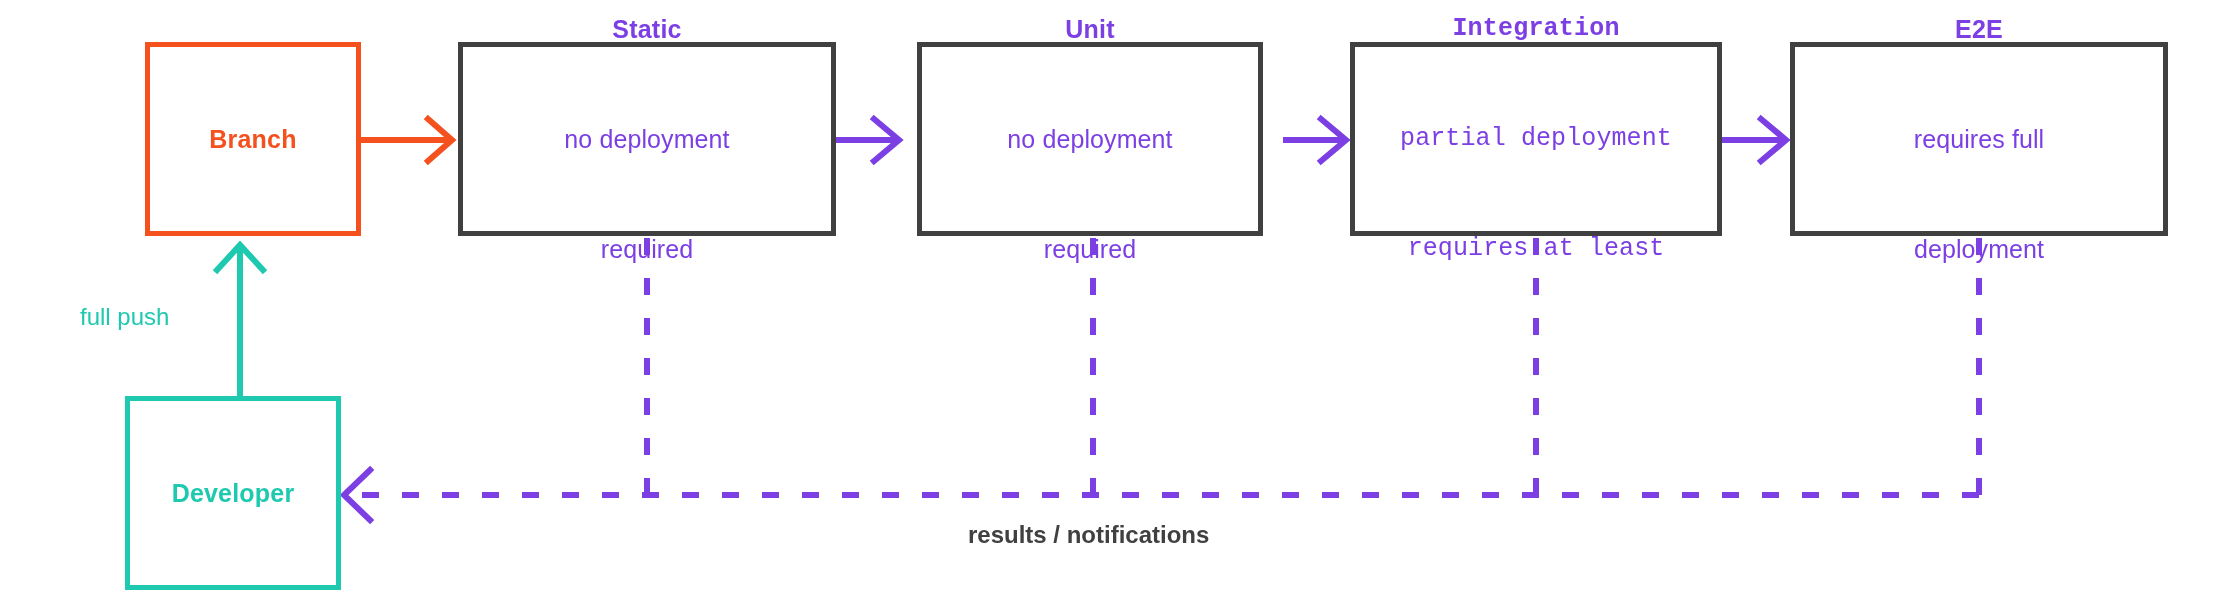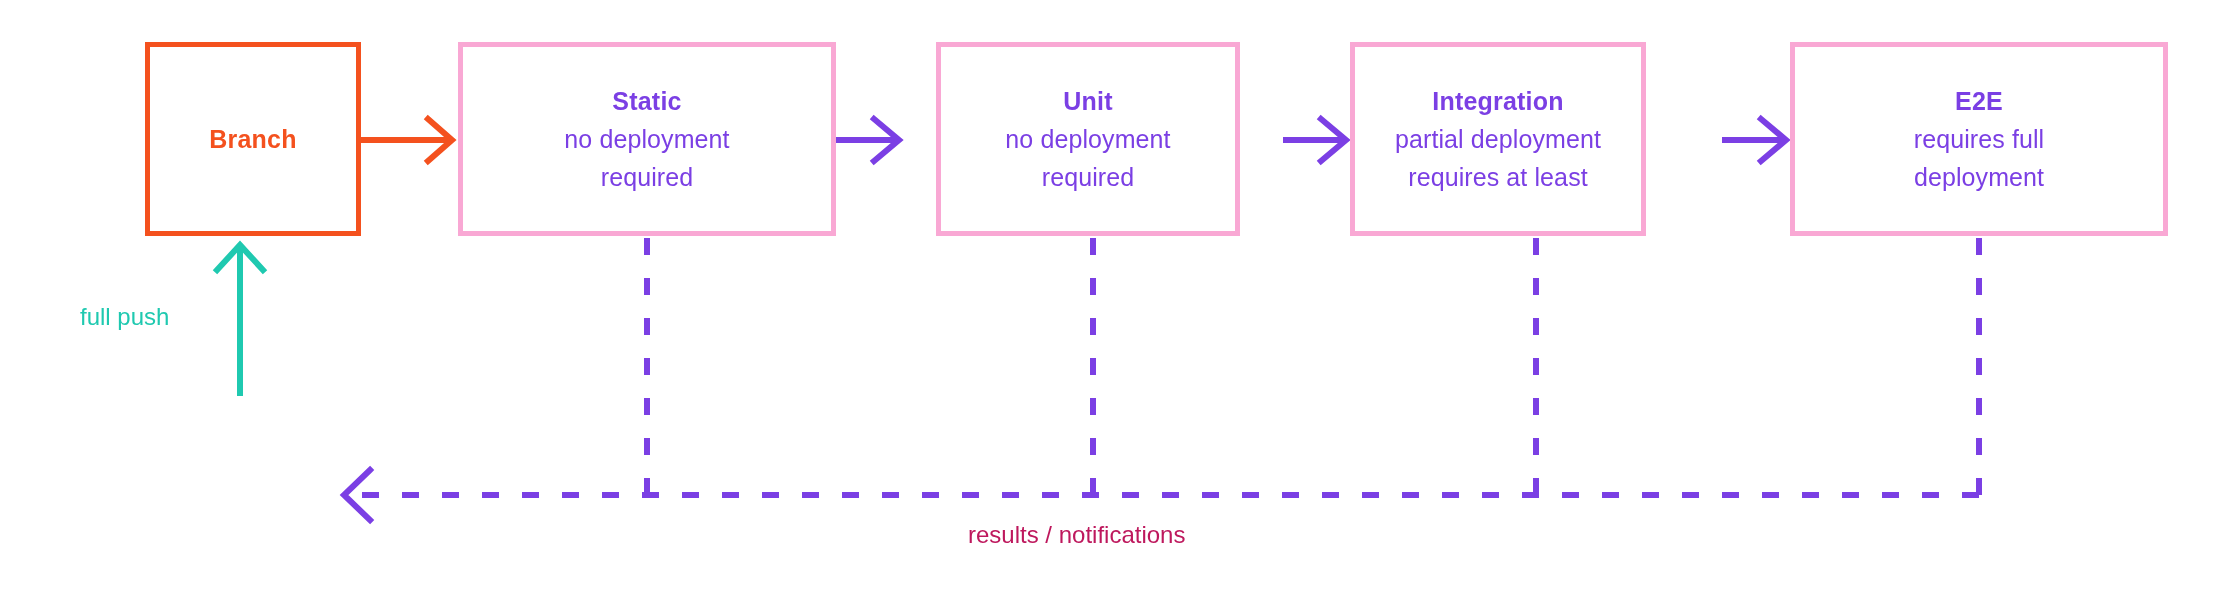--- a/index.html
+++ b/index.html
@@ -45,56 +45,59 @@
     margin-left: 20px;
   }
   .node-developer {
     left: 125px;  top: 396px;
     width: 216px; height: 194px;
     border: 5px solid #1FC9B0;
   }
   .node-stage {
     top: 42px;
     height: 194px;
-    border: 5px solid #f9a8d4;
+    border: 5px solid #404040;
+    gap: 28px;
   }
   .stage-static      { left: 458px;  width: 378px; }
-  .stage-unit        { left: 936px;  width: 304px; }
-  .stage-integration { left: 1350px; width: 296px; }
+  .stage-unit        { left: 917px;  width: 346px; }
+  .stage-integration { left: 1350px; width: 372px; font-family: Liberation Mono, monospace; }
   .stage-e2e         { left: 1790px; width: 378px; }
 
   .node-title {
     font-weight: bold;
     font-size: 25px;
     line-height: 38px;
     letter-spacing: 0.2px;
   }
   .node-sub {
     font-size: 25px;
     line-height: 38px;
     letter-spacing: 0.1px;
+    margin-top: 44px;
   }
   .title-orange { color: #F4511E; }
   .title-teal   { color: #1FC9B0; }
   .title-purple { color: #7B3FE4; }
   .sub-purple   { color: #7B3FE4; }
 
   
   .edge-label {
     position: absolute;
     font-size: 24px;
     white-space: nowrap;
   }
   .label-code-push {
     left: 80px;  top: 303px;
     color: #1FC9B0;
   }
   .label-results {
     left: 968px; top: 521px;
-    color: #be185d;
+    color: #404040;
+    font-weight: bold;
   }
 </style>
 </head>
 <body>
 
 <div id="canvas">
 
   <svg class="layer" viewBox="0 0 2232 612" xmlns="http://www.w3.org/2000/svg">
 
     <g>
@@ -132,20 +135,23 @@
     <g>
       <line x1="1979" y1="495" x2="355" y2="495" stroke="#7B3FE4" stroke-width="6" stroke-dasharray="17 23"></line>
       <polyline points="370,470 344,495 370,520" fill="none" stroke="#7B3FE4" stroke-width="6" stroke-linecap="square" stroke-linejoin="miter"></polyline>
     </g>
   </svg>
 
   <div class="node node-branch">
     <div class="node-title title-orange">Branch</div>
   </div>
 
+  <div class="node node-developer">
+    <div class="node-title title-teal">Developer</div>
+  </div>
 
   <div class="node node-stage stage-static">
     <div class="node-title title-purple">Static</div>
     <div class="node-sub sub-purple">no deployment</div>
     <div class="node-sub sub-purple">required</div>
   </div>
 
   <div class="node node-stage stage-unit">
     <div class="node-title title-purple">Unit</div>
     <div class="node-sub sub-purple">no deployment</div>

